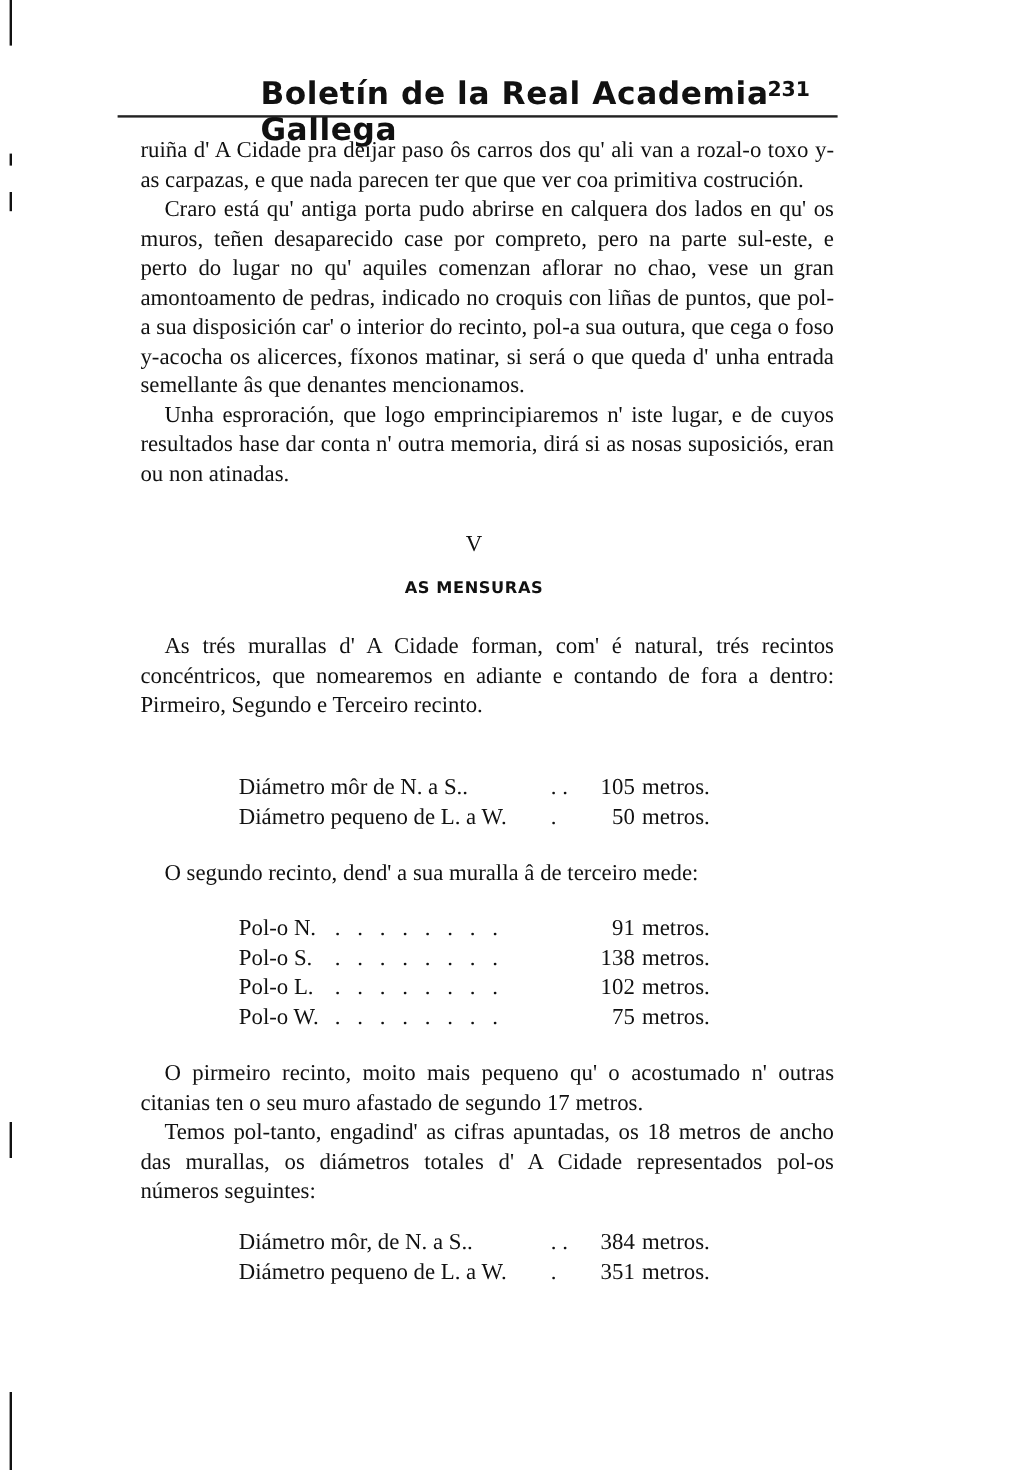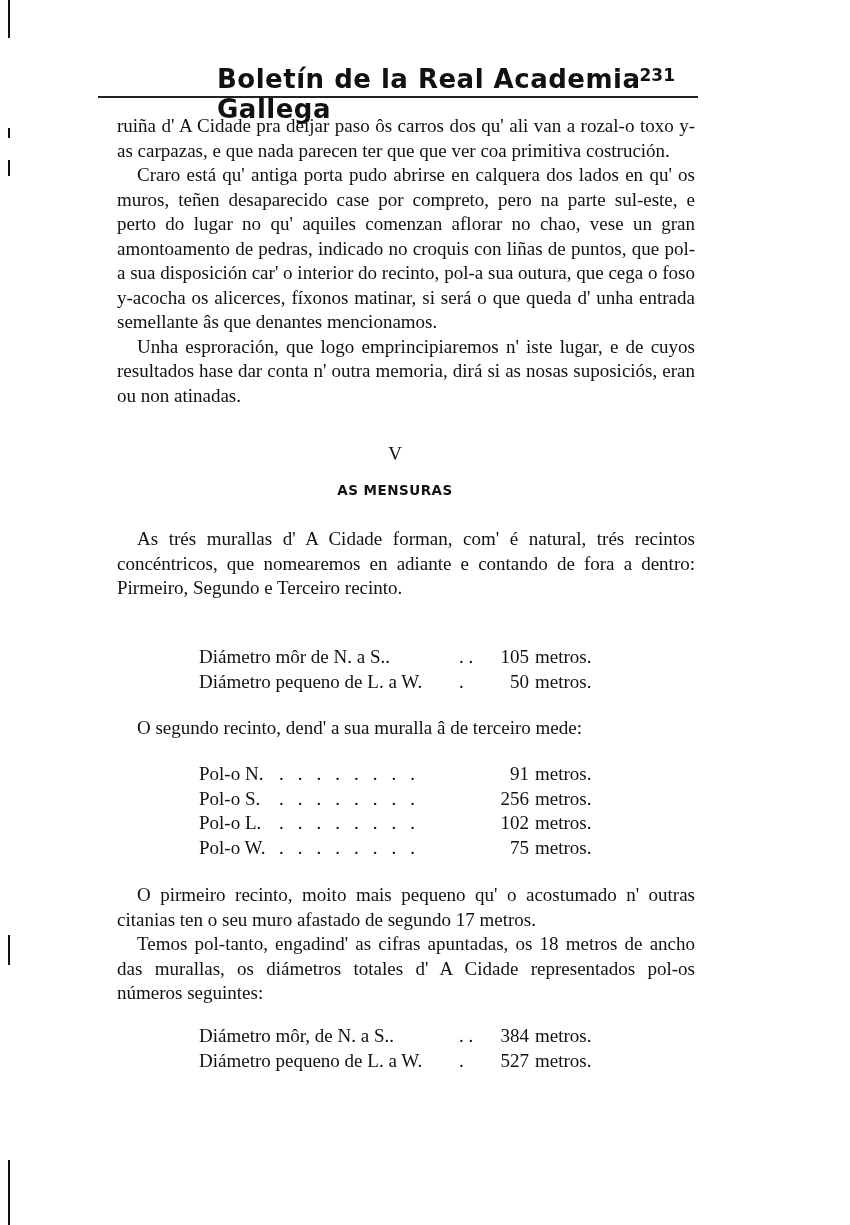--- a/index.html
+++ b/index.html
@@ -98,21 +98,21 @@
 <div class="measure-table" style="top:762px;">
   <div class="measure-row pol-row">
     <span class="m-label">Pol-o N.</span>
     <span class="m-dots">........</span>
     <span class="m-value">91</span>
     <span class="m-unit">metros.</span>
   </div>
   <div class="measure-row pol-row">
     <span class="m-label">Pol-o S.</span>
     <span class="m-dots">........</span>
-    <span class="m-value">256</span>
+    <span class="m-value">138</span>
     <span class="m-unit">metros.</span>
   </div>
   <div class="measure-row pol-row">
     <span class="m-label">Pol-o L.</span>
     <span class="m-dots">........</span>
     <span class="m-value">102</span>
     <span class="m-unit">metros.</span>
   </div>
   <div class="measure-row pol-row">
     <span class="m-label">Pol-o W.</span>
@@ -130,16 +130,16 @@
 <div class="measure-table" style="top:1024px;">
   <div class="measure-row">
     <span class="m-label">Diámetro môr, de N. a S..</span>
     <span class="m-dots">. .</span>
     <span class="m-value">384</span>
     <span class="m-unit">metros.</span>
   </div>
   <div class="measure-row">
     <span class="m-label">Diámetro pequeno de L. a W.</span>
     <span class="m-dots">.</span>
-    <span class="m-value">527</span>
+    <span class="m-value">351</span>
     <span class="m-unit">metros.</span>
   </div>
 </div>
 
 </body></html>

